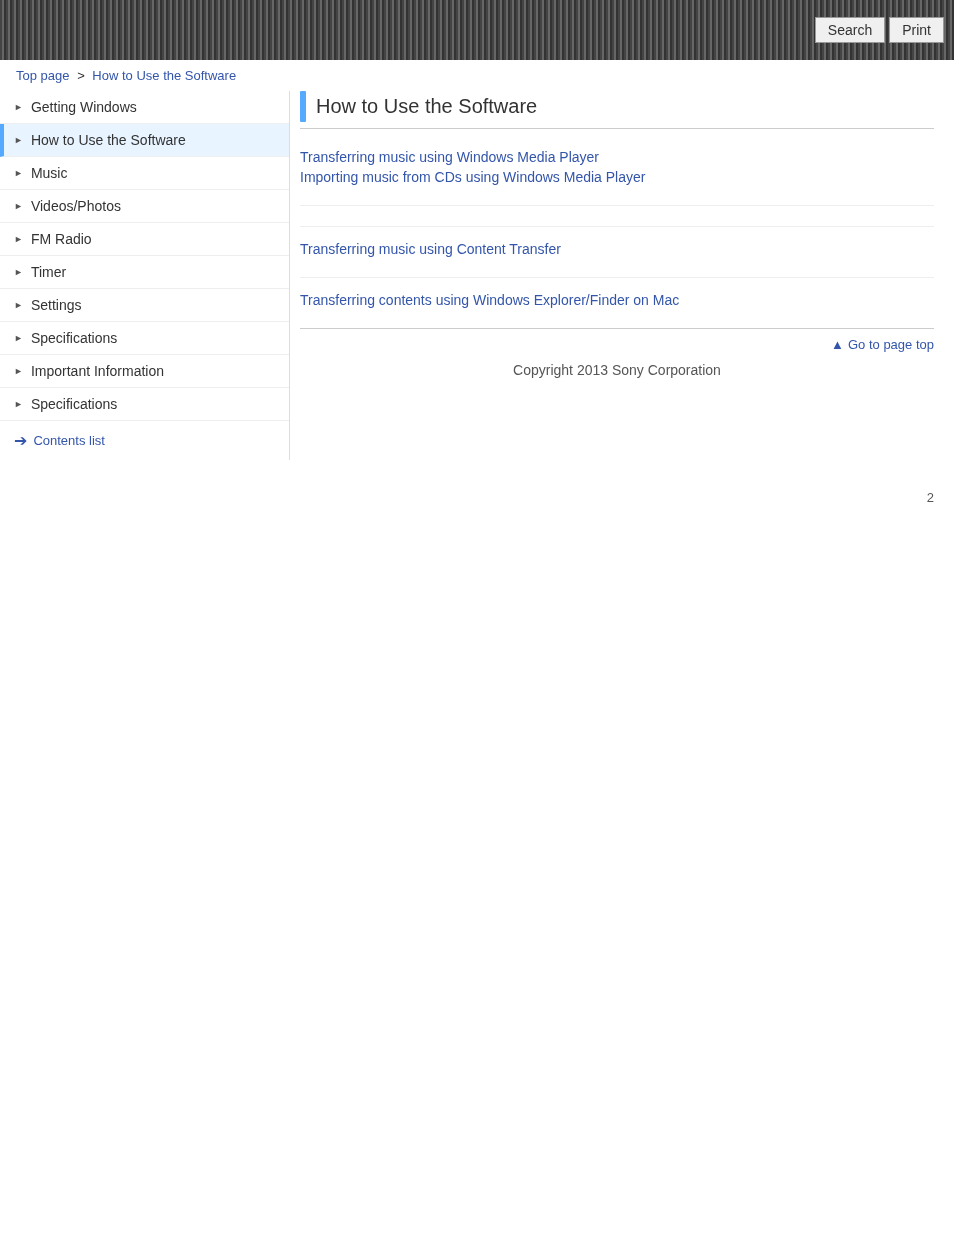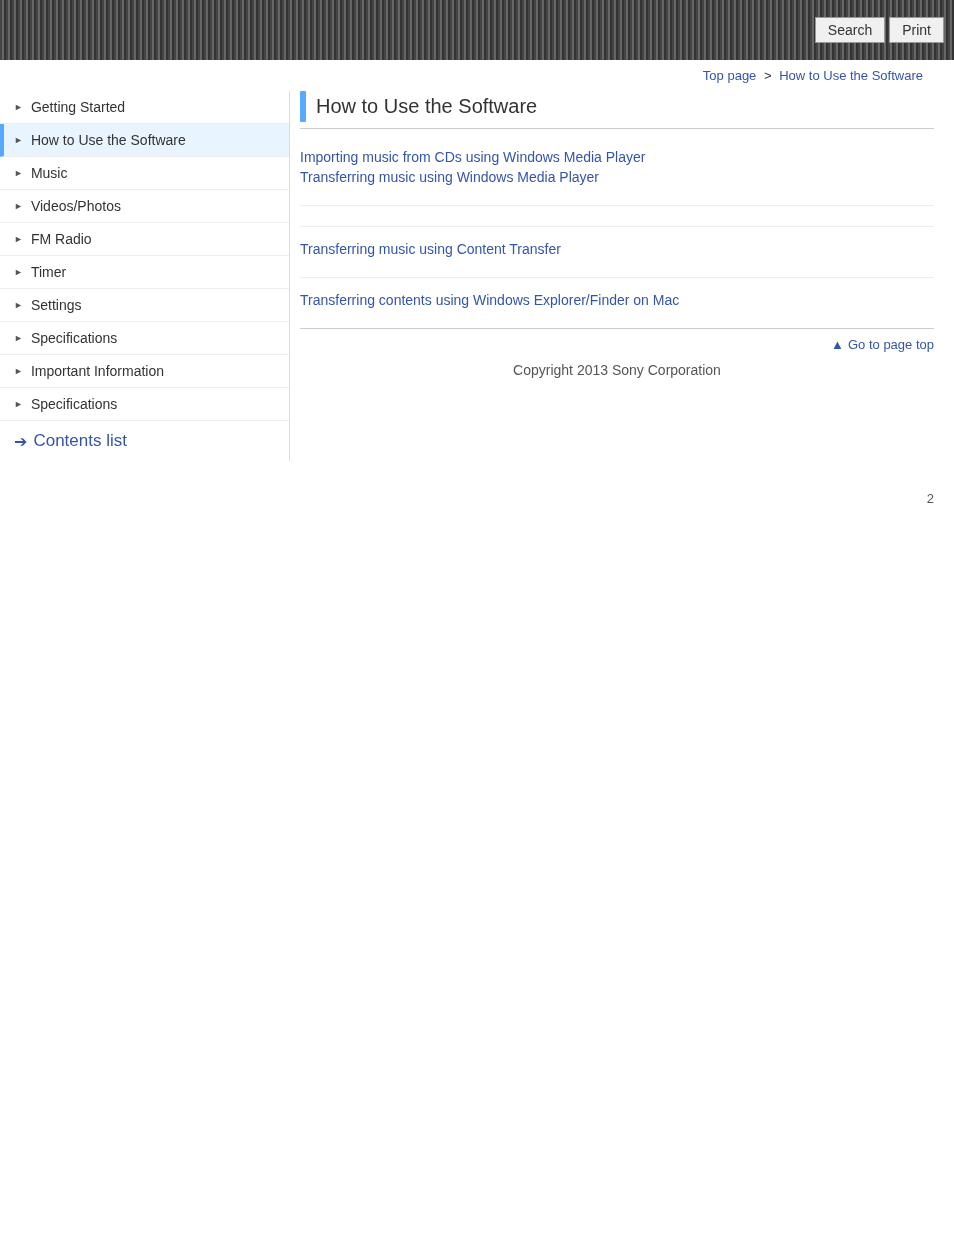--- a/index.html
+++ b/index.html
@@ -34,22 +34,21 @@
       background: #f0f0f0;
       border: 1px solid #999;
       padding: 4px 12px;
       font-size: 14px;
       cursor: pointer;
       color: #333;
     }
 
     
     .breadcrumb-bar {
-      text-align: right;
-      padding: 8px 31px;
+      padding: 8px 16px;
       font-size: 13px;
     }
     .breadcrumb-link {
       color: #3355aa;
       text-decoration: none;
     }
     .breadcrumb-sep {
       color: #333;
       margin: 0 4px;
     }
@@ -98,21 +97,21 @@
 
     .sidebar-footer {
       padding: 10px 14px;
       display: flex;
       align-items: center;
       gap: 6px;
     }
     .contents-link {
       color: #3355aa;
       text-decoration: none;
-      font-size: 17px;
+      font-size: 13px;
       display: flex;
       align-items: center;
       gap: 4px;
     }
 
     
     .content-area {
       flex: 1;
       padding: 0 20px 20px 10px;
     }
@@ -203,21 +202,21 @@
   <span class="breadcrumb-sep">&gt;</span>
   <a class="breadcrumb-link" href="#">How to Use the Software</a>
 </div>
 
 <div class="main-layout">
 
   <div class="sidebar">
 
     <div class="sidebar-item">
       <span class="sidebar-arrow">►</span>
-      <span class="sidebar-label">Getting Started</span>
+      <span class="sidebar-label">Getting Windows</span>
     </div>
 
     <div class="sidebar-item active">
       <span class="sidebar-arrow">►</span>
       <span class="sidebar-label">How to Use the Software</span>
     </div>
 
     <div class="sidebar-item">
       <span class="sidebar-arrow">►</span>
       <span class="sidebar-label">Music</span>
@@ -265,22 +264,22 @@
   </div>
 
   <div class="content-area">
 
     <div class="page-heading-bar">
       <div class="page-heading-accent"></div>
       <h1 class="page-heading-title">How to Use the Software</h1>
     </div>
 
     <div class="link-section">
+      <a class="content-link" href="#">Transferring music using Windows Media Player</a>
       <a class="content-link" href="#">Importing music from CDs using Windows Media Player</a>
-      <a class="content-link" href="#">Transferring music using Windows Media Player</a>
     </div>
 
     <hr class="section-divider">
 
     <div class="link-section">
     </div>
 
     <hr class="section-divider">
 
     <div class="link-section">

